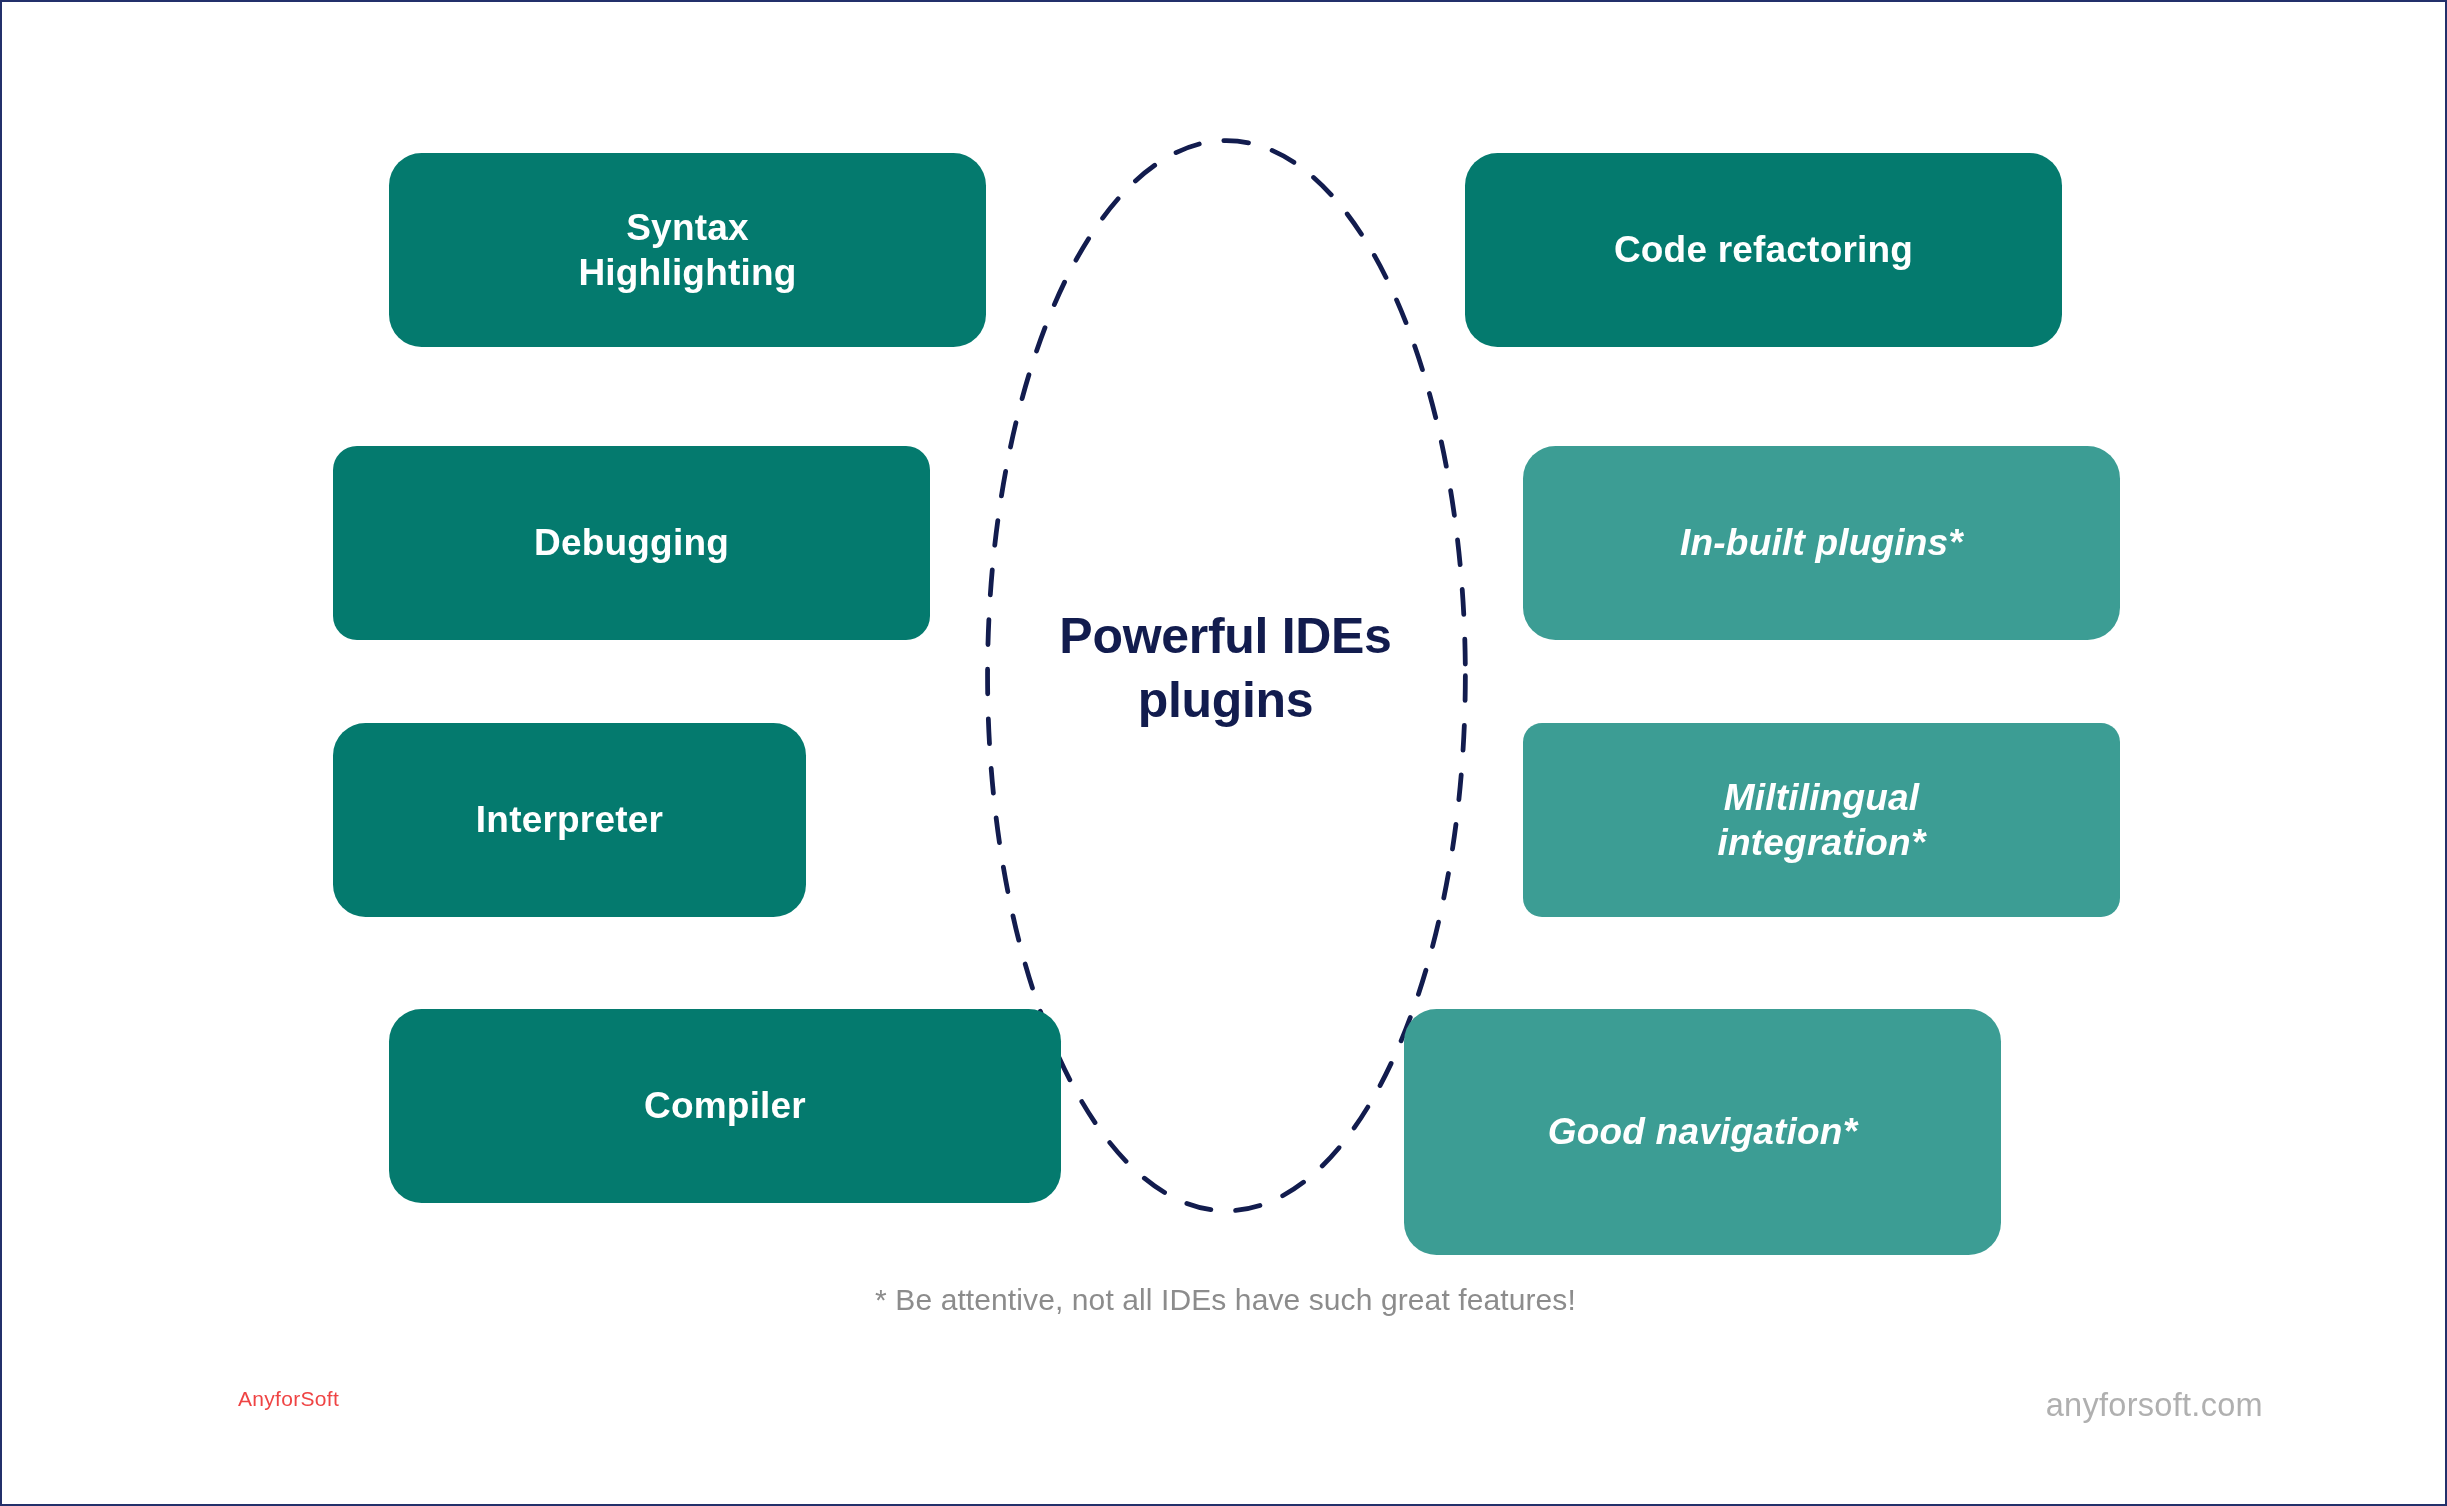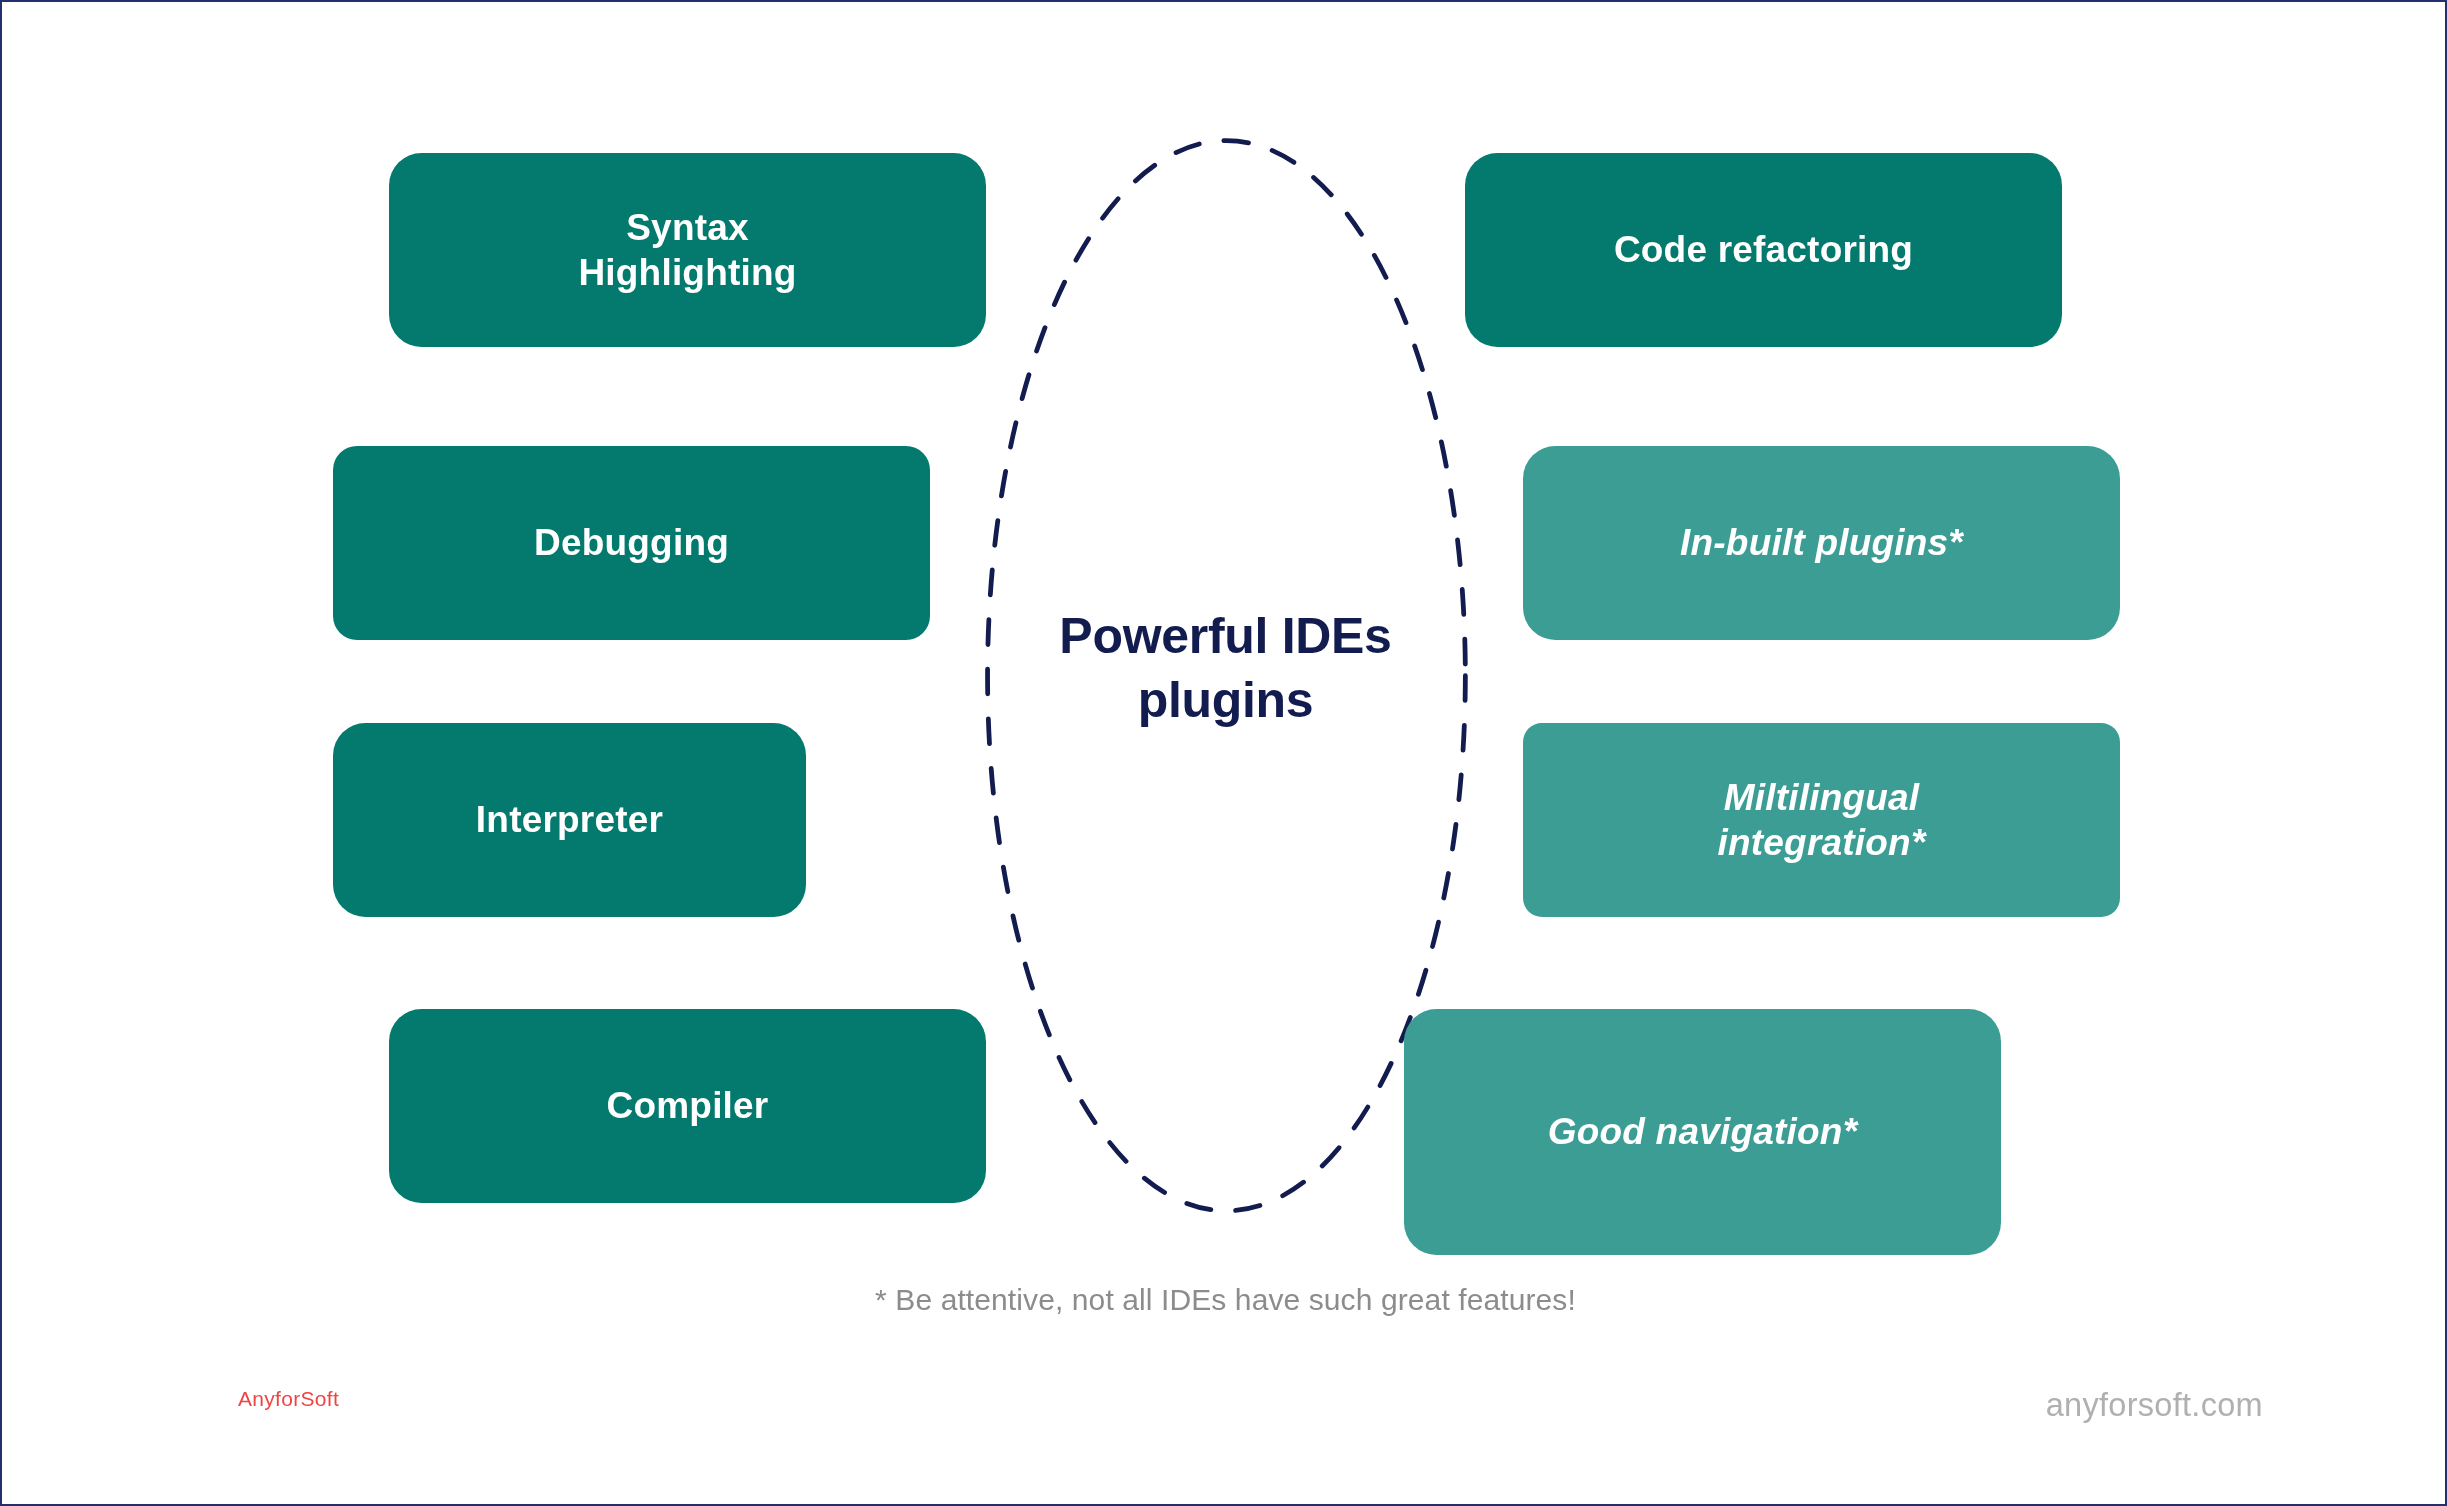--- a/index.html
+++ b/index.html
@@ -46,21 +46,21 @@
     padding: 0 25px;
     box-sizing: border-box;
   }
   .tone-dark  { background: #047a6e; }
   .tone-light { background: #3c9d94; font-style: italic; }
 
   
   #box-syntax-highlighting { left: 387px;  top: 151px;  width: 597px; height: 194px; }
   #box-debugging           { left: 331px;  top: 444px;  width: 597px; height: 194px; border-radius: 24px; }
   #box-interpreter         { left: 331px;  top: 721px;  width: 473px; height: 194px; }
-  #box-compiler            { left: 387px;  top: 1007px; width: 597px; height: 194px; }
+  #box-compiler            { left: 387px;  top: 1007px; width: 672px; height: 194px; }
   
   #box-code-refactoring    { left: 1463px; top: 151px;  width: 597px; height: 194px; }
   #box-inbuilt-plugins     { left: 1521px; top: 444px;  width: 597px; height: 194px; }
   #box-multilingual        { left: 1521px; top: 721px;  width: 597px; height: 194px; border-radius: 19px; }
   #box-good-navigation     { left: 1402px; top: 1007px; width: 597px; height: 246px; }
 
   
   #center-title {
     position: absolute;
     left: 994px;

